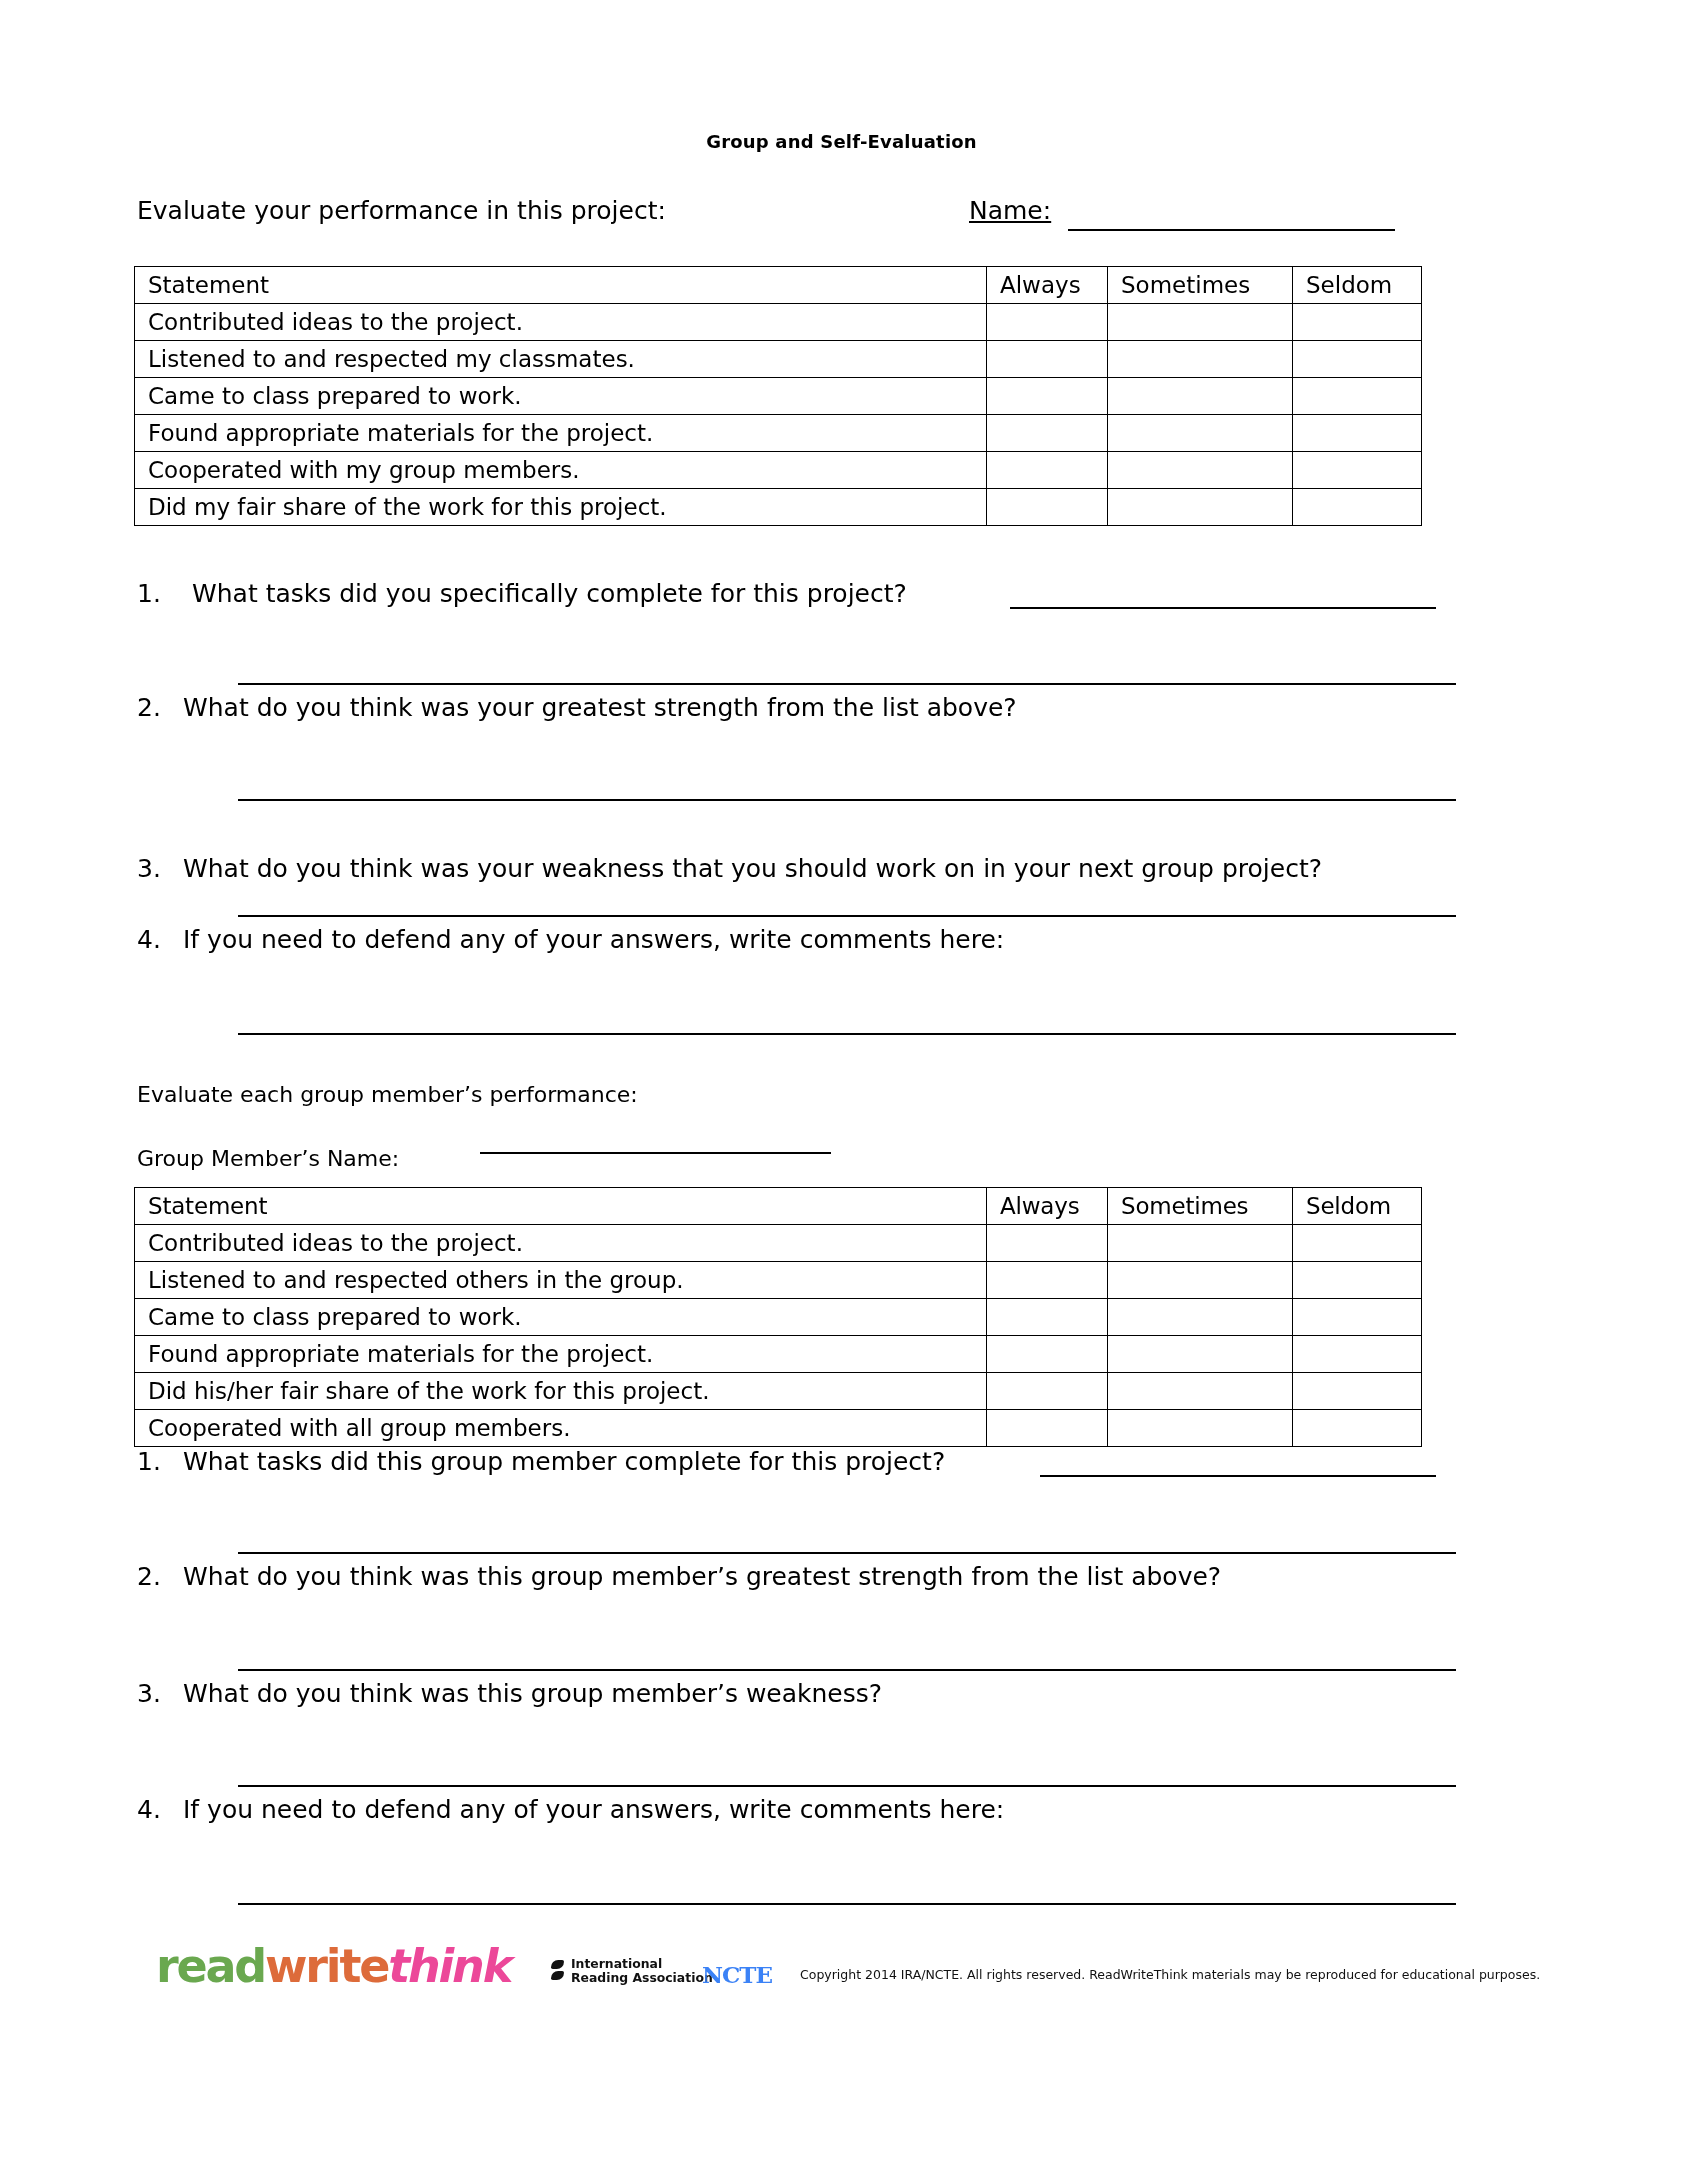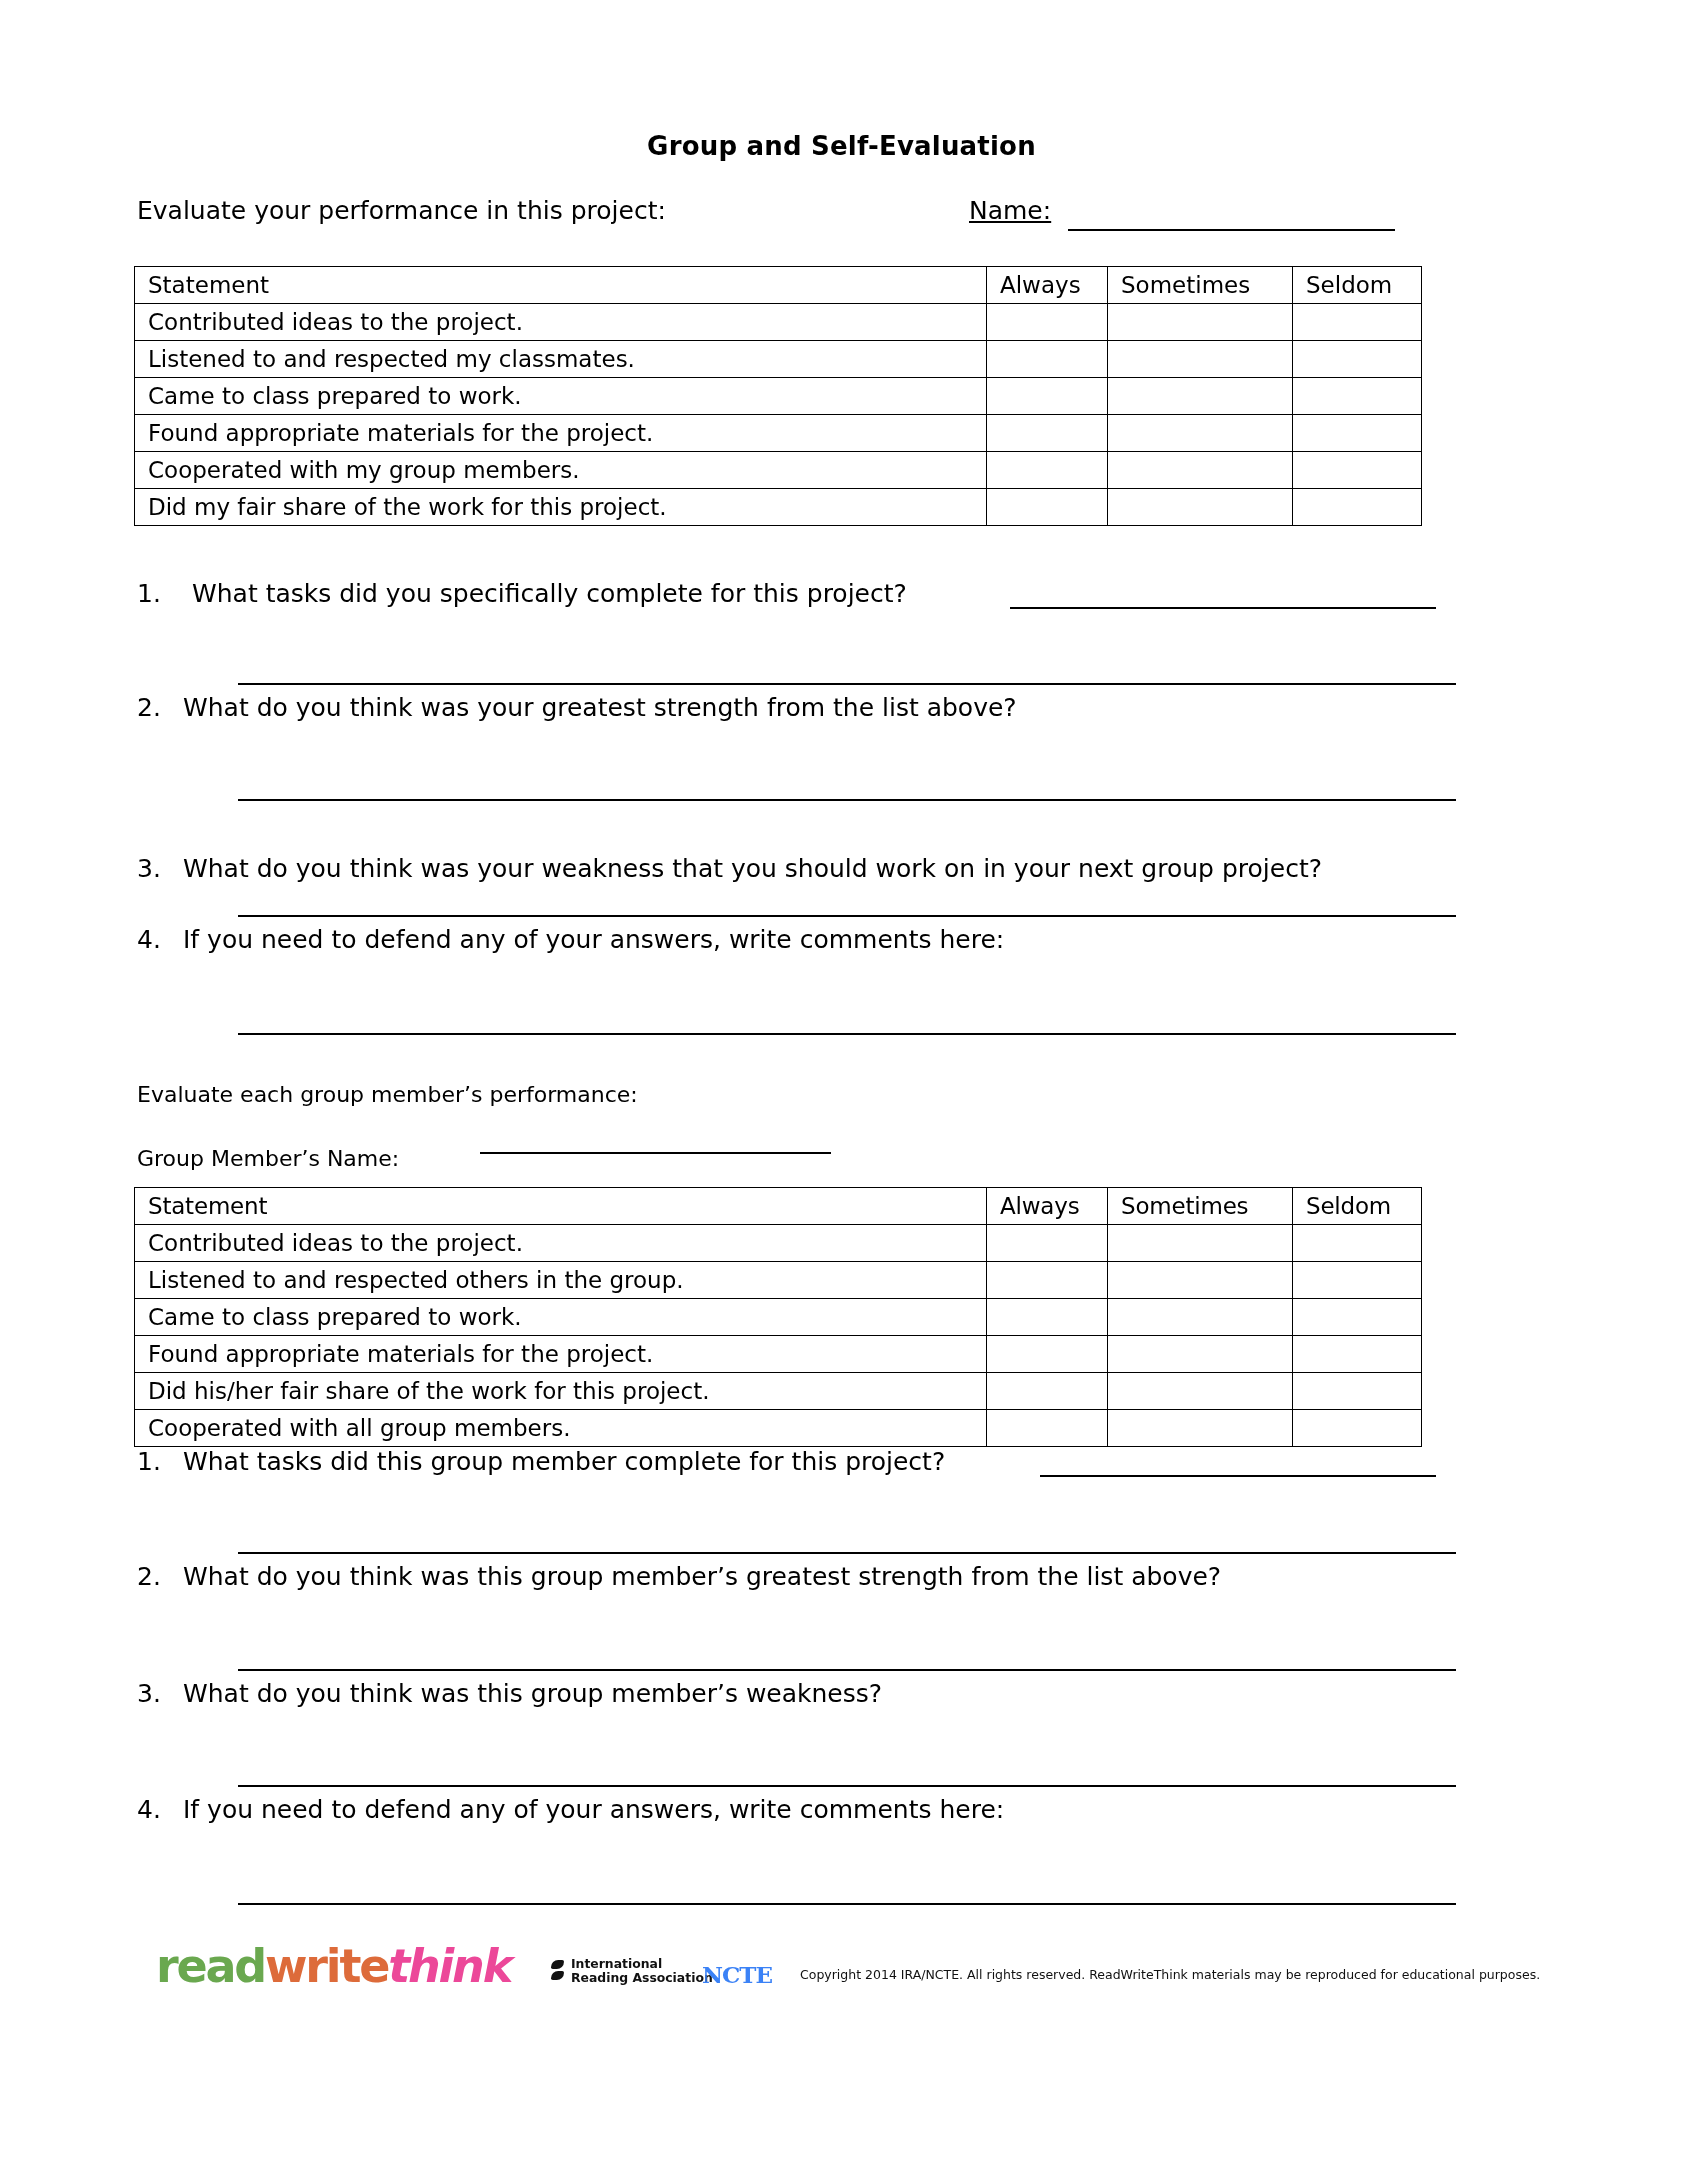--- a/index.html
+++ b/index.html
@@ -23,21 +23,21 @@
     background: #ffffff;
   }
 
   
   .doc-title {
     position: absolute;
     left: 0;
     top: 131px;
     width: 1683px;
     text-align: center;
-    font-size: 26px;
+    font-size: 18px;
     font-weight: bold;
     letter-spacing: 0.2px;
   }
 
   
   .intro-row {
     position: absolute;
     left: 137px;
     top: 196px;
     width: 1317px;

